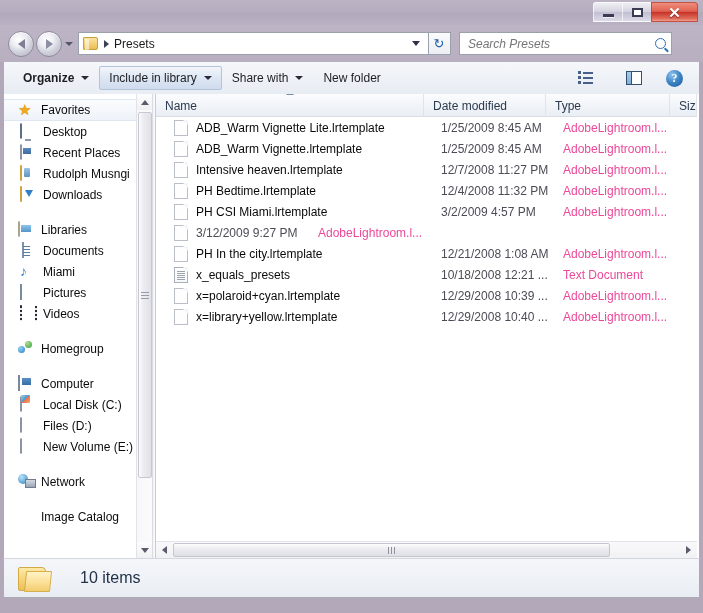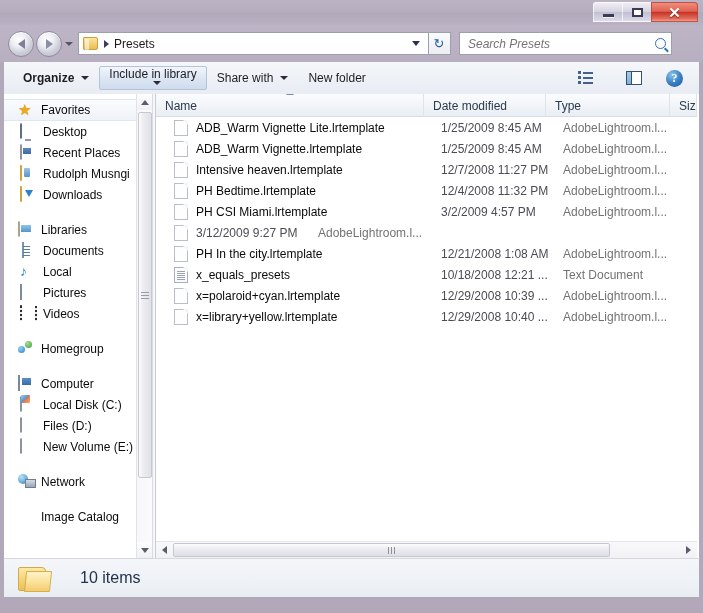--- a/index.html
+++ b/index.html
@@ -247,21 +247,20 @@
     font-size: 12px;
     color: #1d1d22;
     border: 1px solid transparent;
     border-radius: 2px;
     white-space: nowrap;
   }
   .cmd.first { margin-left: 9px; font-weight: bold; }
   .cmd.active {
     background: linear-gradient(180deg, #f3f6fb 0%, #dde6f3 50%, #cfdcee 100%);
     border: 1px solid #b3c4d9;
-    flex-direction: column;
   }
   .cmd .dd {
     margin-left: 7px;
     width: 0; height: 0;
     border-left: 4px solid transparent;
     border-right: 4px solid transparent;
     border-top: 4px solid #2a2a38;
   }
   .cmd-spacer { flex: 1 1 auto; }
 
@@ -649,21 +648,21 @@
     overflow: hidden;
     white-space: nowrap;
   }
   .cell-date {
     width: 122px;
     color: #4b4b55;
     white-space: nowrap;
   }
   .cell-type {
     width: 124px;
-    color: #737373;
+    color: #ec4899;
     white-space: nowrap;
     overflow: hidden;
   }
 
   
   #hscroll {
     position: absolute;
     left: 0; bottom: 0;
     width: 541px;
     height: 17px;
@@ -872,21 +871,21 @@
         <div class="nav-item root">
           <span class="nav-icon"><span class="ic-libfolder"></span></span>
           <span class="nav-label">Libraries</span>
         </div>
         <div class="nav-item child">
           <span class="nav-icon"><span class="ic-doc"></span></span>
           <span class="nav-label">Documents</span>
         </div>
         <div class="nav-item child">
           <span class="nav-icon ic-music">♪</span>
-          <span class="nav-label">Local</span>
+          <span class="nav-label">Miami</span>
         </div>
         <div class="nav-item child">
           <span class="nav-icon"><span class="ic-pic"></span></span>
           <span class="nav-label">Pictures</span>
         </div>
         <div class="nav-item child">
           <span class="nav-icon"><span class="ic-video"></span></span>
           <span class="nav-label">Videos</span>
         </div>
 

